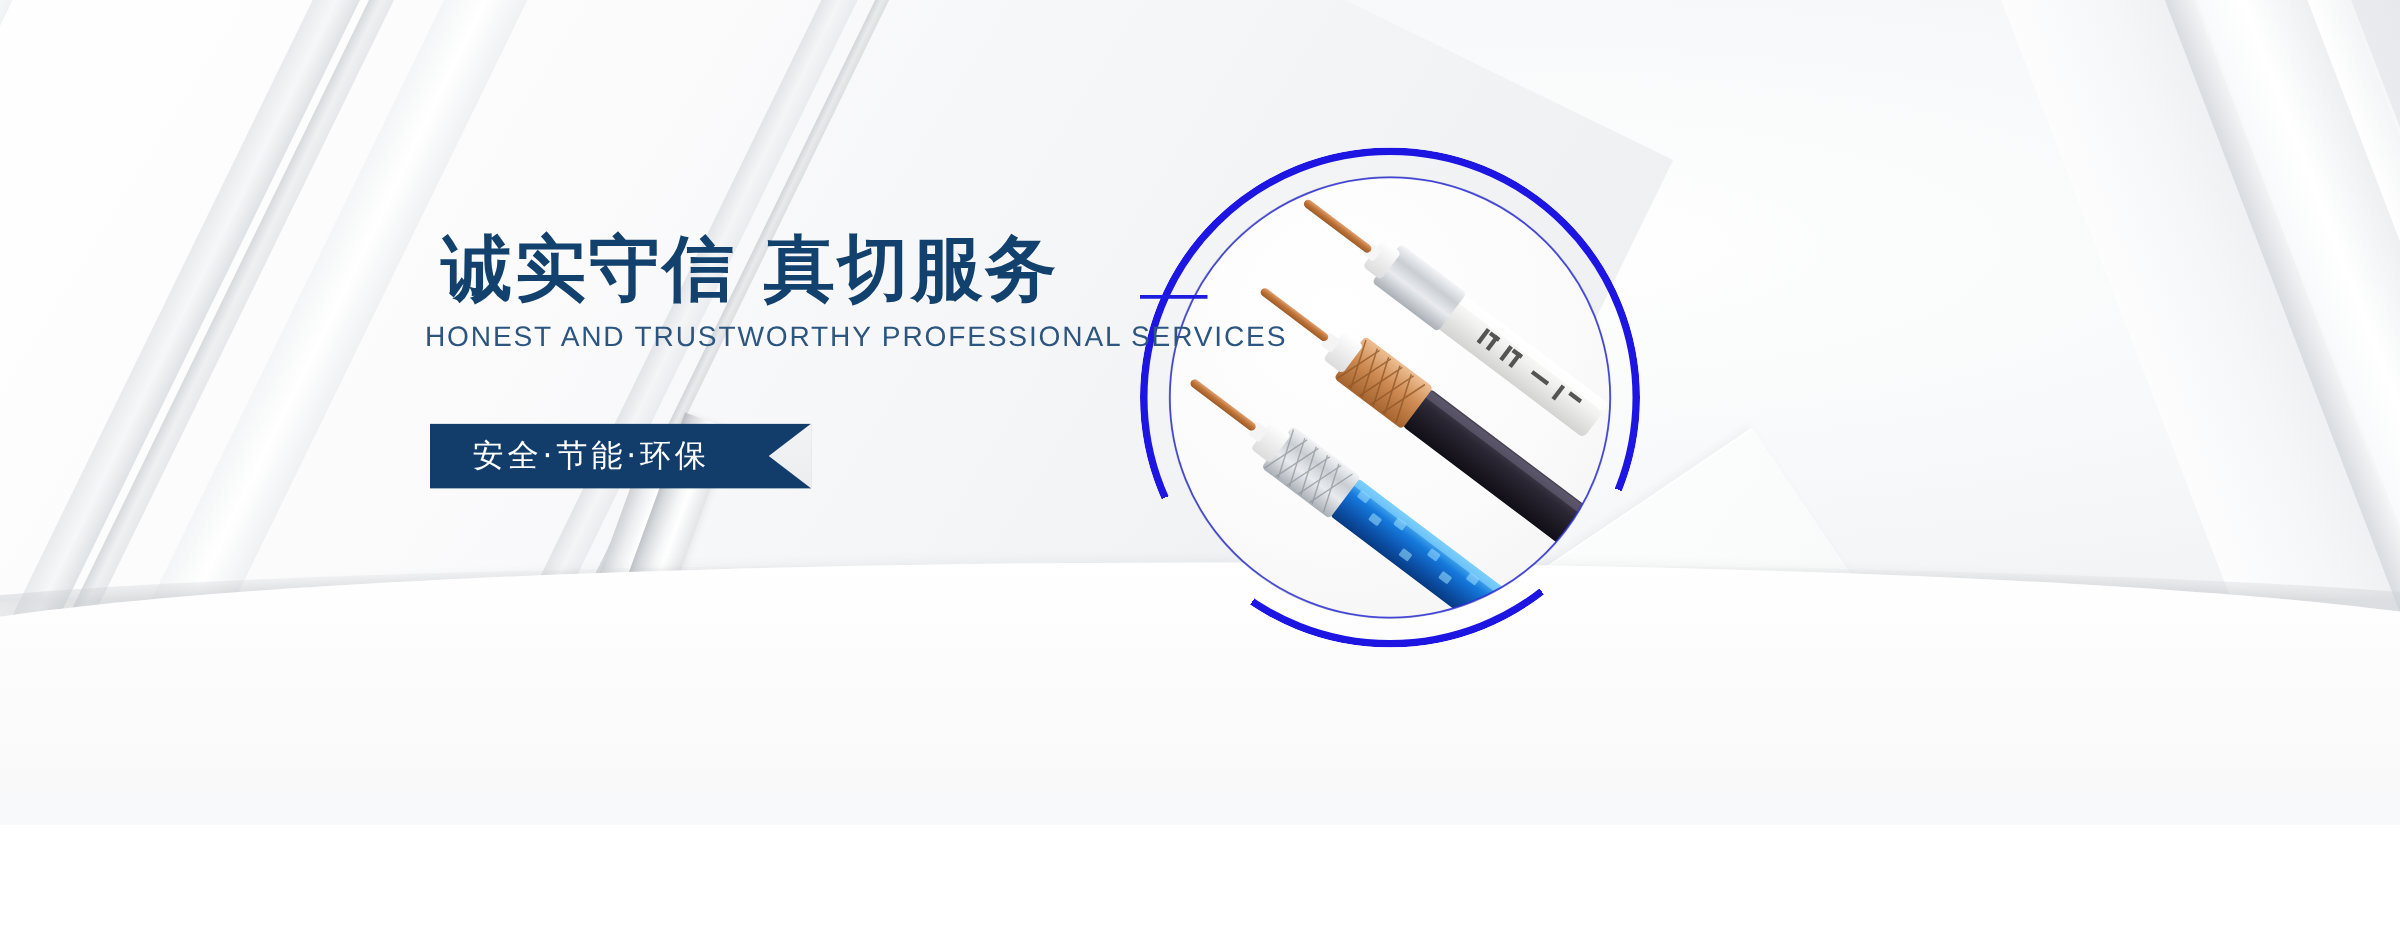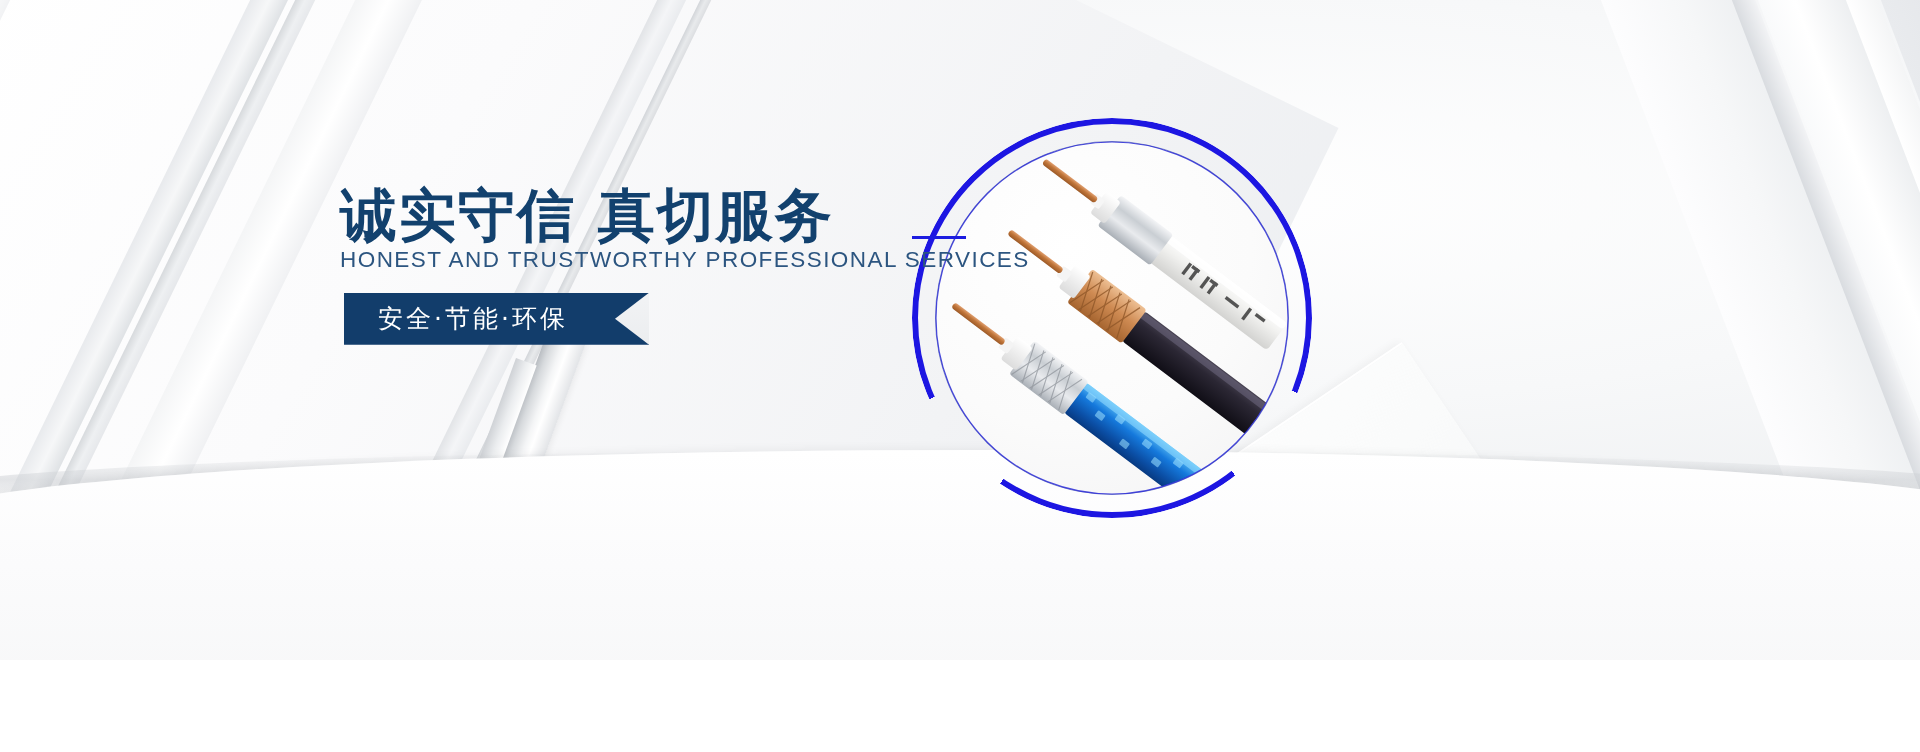--- a/index.html
+++ b/index.html
@@ -4,20 +4,21 @@
 <title>Banner</title>
 <style>
   * { margin:0; padding:0; box-sizing:border-box; }
   html,body{ width:1920px; height:752px; overflow:hidden; background:#fff; }
   body{ font-family:"Liberation Sans","DejaVu Sans",sans-serif; }
 
   .banner{
     position:relative; width:1920px; height:660px; overflow:hidden;
     background:
       radial-gradient(120% 90% at 62% 30%, #ffffff 0%, #f7f8f9 35%, #eceef0 70%, #e3e5e8 100%);
+    text-align: center;
   }
 
   
   .bg{ position:absolute; inset:0; overflow:hidden; }
 
   .panel{ position:absolute; transform-origin:top left; }
 
   
   .wedge-left{
     left:-260px; top:-200px; width:760px; height:1300px;
@@ -111,34 +112,34 @@
   .content{
     position:absolute; left:340px; top:186px; width:520px;
     z-index:8;
   }
   .headline{
     font-size:57px; line-height:1.05; font-weight:700; color:#12416e;
     letter-spacing:2px; white-space:nowrap;
     font-family:"DejaVu Sans","Liberation Sans",sans-serif;
   }
   .subhead{
-    margin-top:1px; font-size:22.5px; color:#2c5580; letter-spacing:1.45px;
+    margin-top:11px; font-size:22.5px; color:#2c5580; letter-spacing:1.45px;
     font-weight:400; white-space:nowrap;
     font-family:"Liberation Sans","DejaVu Sans",sans-serif;
   }
   .rule-block{ margin-top:26px; width:455px; }
   .rule{ height:1px; background:#1b4a77; opacity:.85; width:100%; }
   .desc{
     font-size:22px; color:#1c4a78; letter-spacing:.6px;
     padding:15px 0 14px 22px; white-space:nowrap;
     font-family:"DejaVu Sans","Liberation Sans",sans-serif;
   }
 
   .ribbon{
-    position:relative; margin-top:20px; margin-left:4px;
+    position:relative; margin-top:56px; margin-left:4px;
     width:305px; height:52px; background:#123d6b;
     display:flex; align-items:center;
     clip-path:polygon(0 0, 100% 0, 100% 100%, 0 100%);
   }
   .ribbon-notch{
     position:absolute; right:0; top:0; width:34px; height:52px;
     background:linear-gradient(180deg,#f2f3f5,#ebedef);
     clip-path:polygon(100% 0, 100% 100%, 0 50%);
   }
   .ribbon-text{

